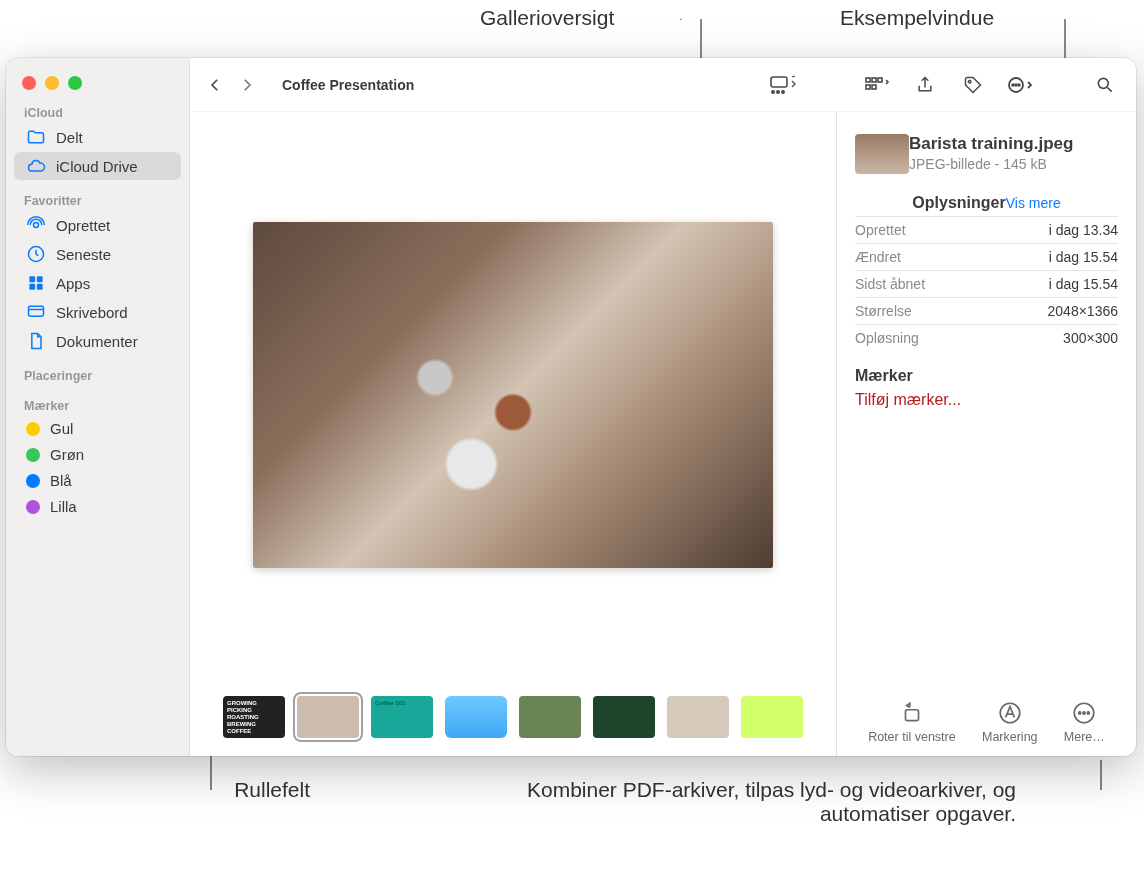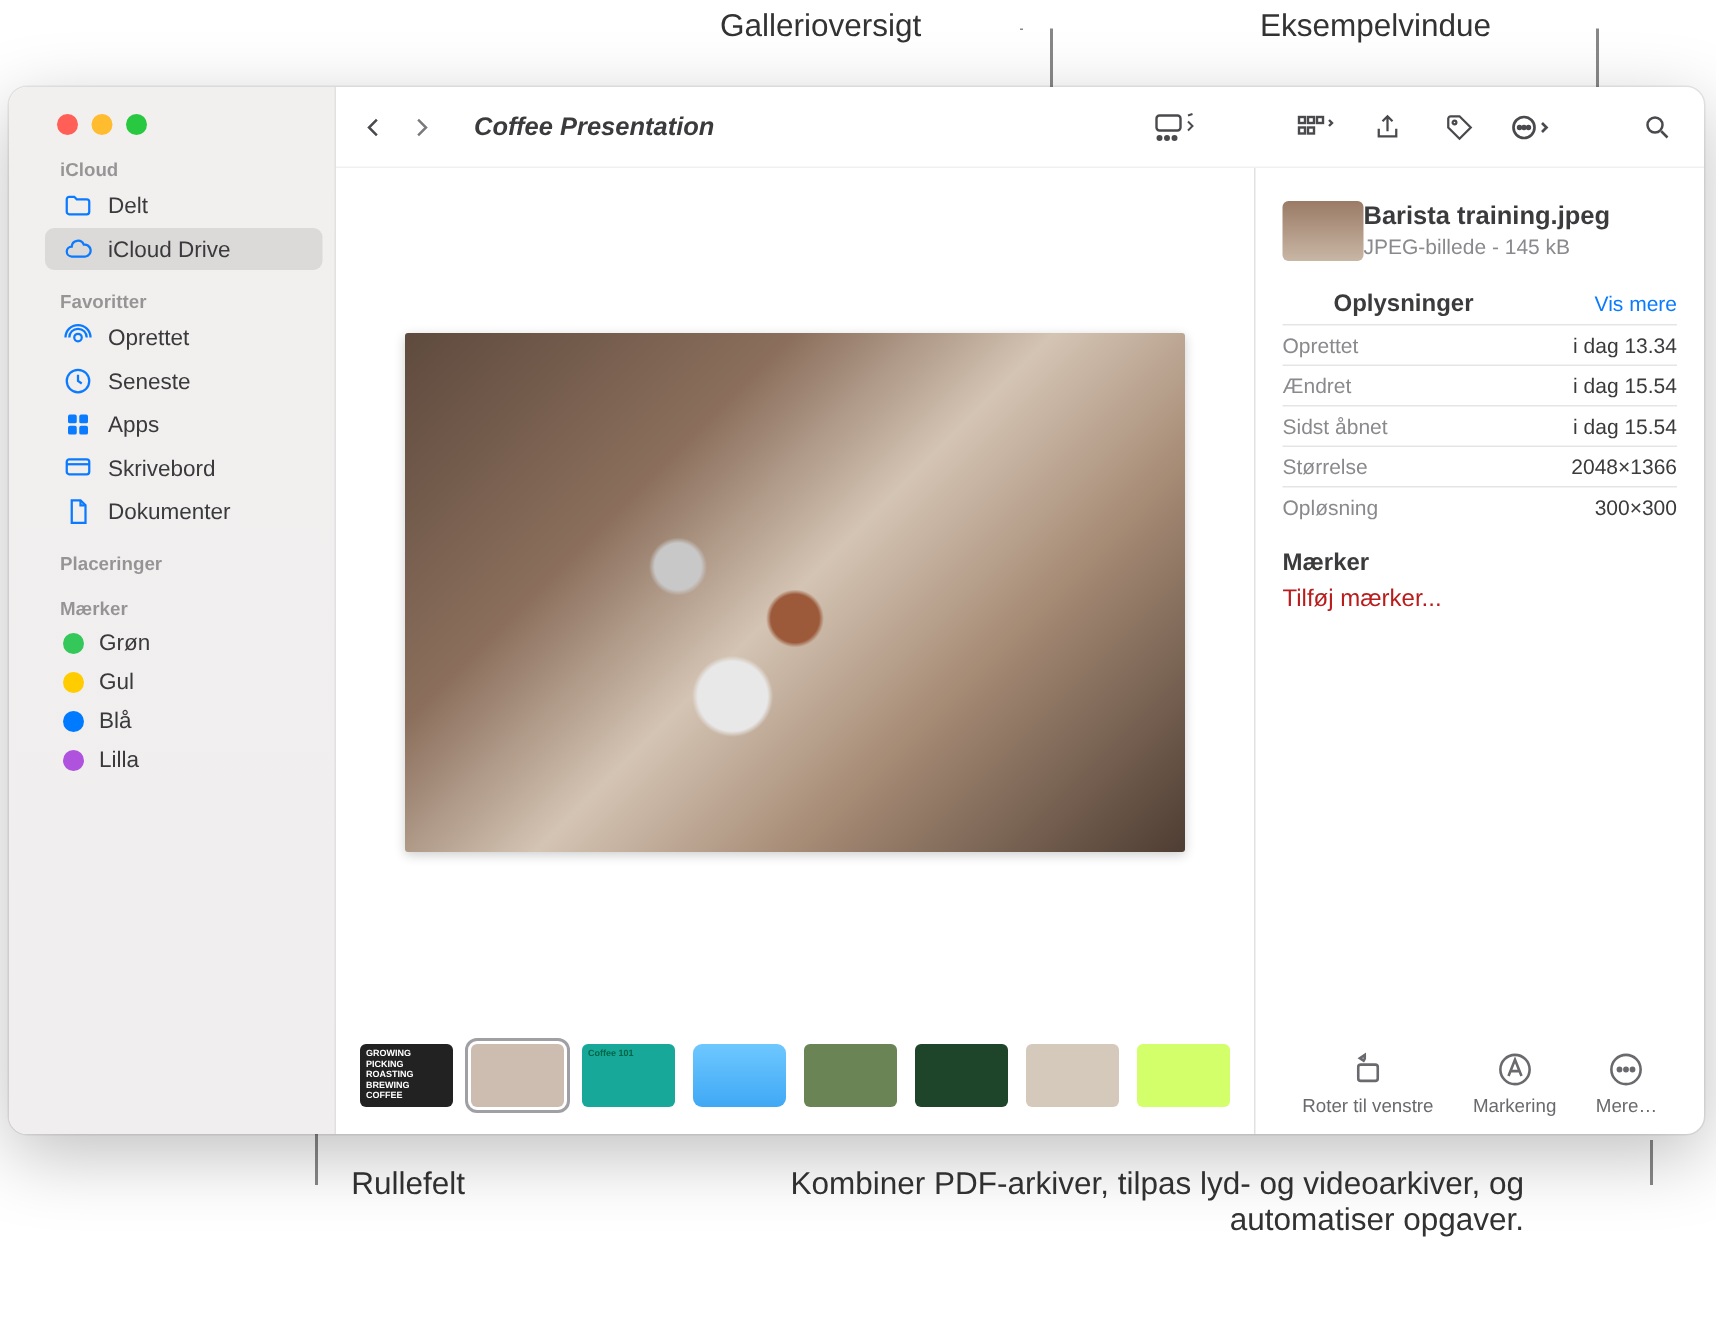--- a/index.html
+++ b/index.html
@@ -34,26 +34,25 @@
   height: 698px;
   background: #fff;
   border-radius: 12px;
   box-shadow: 0 14px 48px rgba(0,0,0,0.25), 0 0 0 1px rgba(0,0,0,0.08);
   display: flex;
   overflow: hidden;
 }
 
 
 .sidebar {
-  width: 218px;
+  width: 184px;
   background: linear-gradient(#f2efef,#f0eeee);
   border-right: 1px solid rgba(0,0,0,0.06);
   padding-top: 12px;
   font-size: 15px;
-  padding-left: 16px;
 }
 .traffic { display: flex; gap: 9px; padding: 6px 16px 12px; }
 .traffic span { width: 14px; height: 14px; border-radius: 7px; display: block; }
 .t-red { background: #ff5f57; }
 .t-yellow { background: #febc2e; }
 .t-green { background: #28c840; }
 .section-label {
   font-size: 12.5px;
   color: rgba(0,0,0,0.38);
   font-weight: 600;
@@ -85,21 +84,21 @@
 }
 .tb-nav { display: flex; gap: 2px; }
 .tb-btn {
   width: 30px; height: 30px;
   display: flex; align-items: center; justify-content: center;
   color: #7a7a7e;
   border-radius: 6px;
   cursor: pointer;
 }
 .tb-btn.enabled { color: #4a4a4e; }
-.title { font-weight: 600; font-size: 17px; color: #3b3b3d; margin-left: 8px; font-style: italic; }
+.title { font-weight: 600; font-size: 14px; color: #3b3b3d; margin-left: 8px; }
 .spacer { flex: 1; }
 .tb-group { display: flex; align-items: center; gap: 18px; color: #5a5a5e; }
 
 
 .content { flex: 1; display: flex; }
 .gallery-area {
   flex: 1;
   display: flex;
   flex-direction: column;
   justify-content: space-between;
@@ -145,21 +144,21 @@
   padding: 22px 18px 12px;
   display: flex;
   flex-direction: column;
   font-size: 14.5px;
   color: #3b3b3d;
 }
 .info-header { display: flex; gap: 0; margin-bottom: 20px; }
 .info-thumb { width: 54px; height: 40px; border-radius: 4px; background: linear-gradient(#9a7b66,#c9b6a5); }
 .info-title { font-weight: 700; font-size: 17px; }
 .info-sub { color: #8a8a8e; font-size: 14px; margin-top: 2px; }
-.info-section-head { display:flex; justify-content:space-between; align-items:baseline; margin-bottom:4px;margin-left:34px;}
+.info-section-head { display:flex; justify-content:center; align-items:baseline; margin-bottom:4px;}
 .info-section-head .h { font-weight: 700; font-size: 16px; }
 .info-section-head .more { color: #0a7aff; font-size: 14px; cursor:pointer; }
 .info-row {
   display: flex; justify-content: space-between;
   padding: 5px 0;
   border-top: 1px solid rgba(0,0,0,0.1);
   font-size: 14px;
 }
 .info-row .k { color: #8a8a8e; }
 .tags-h { font-weight: 700; font-size: 16px; margin-top: 16px; margin-bottom: 6px; }
@@ -260,26 +259,26 @@
           </svg>
         </span>
       <span class="label">Dokumenter</span>
     </div>
 
     <div class="section-label" style="margin-top:10px">Placeringer</div>
 
     <div class="section-label" style="margin-top:10px">Mærker</div>
     <div id="tags-container">
         <div class="sidebar-item">
+          <span class="tag-dot" style="background:#ffcc00"></span>
+          <span class="label">Gul</span>
+        </div>
+        <div class="sidebar-item">
           <span class="tag-dot" style="background:#34c759"></span>
           <span class="label">Grøn</span>
-        </div>
-        <div class="sidebar-item">
-          <span class="tag-dot" style="background:#ffcc00"></span>
-          <span class="label">Gul</span>
         </div>
         <div class="sidebar-item">
           <span class="tag-dot" style="background:#007aff"></span>
           <span class="label">Blå</span>
         </div>
         <div class="sidebar-item">
           <span class="tag-dot" style="background:#af52de"></span>
           <span class="label">Lilla</span>
         </div>
       </div>

